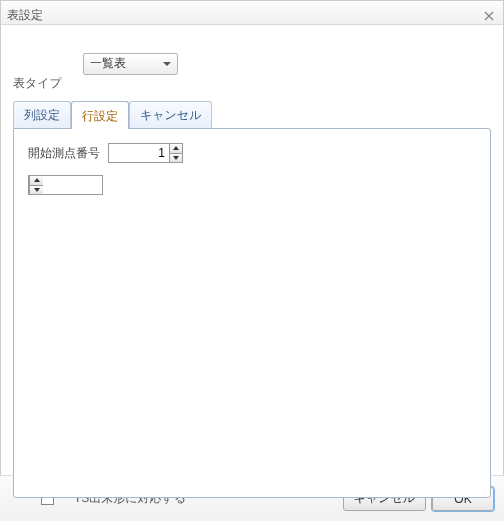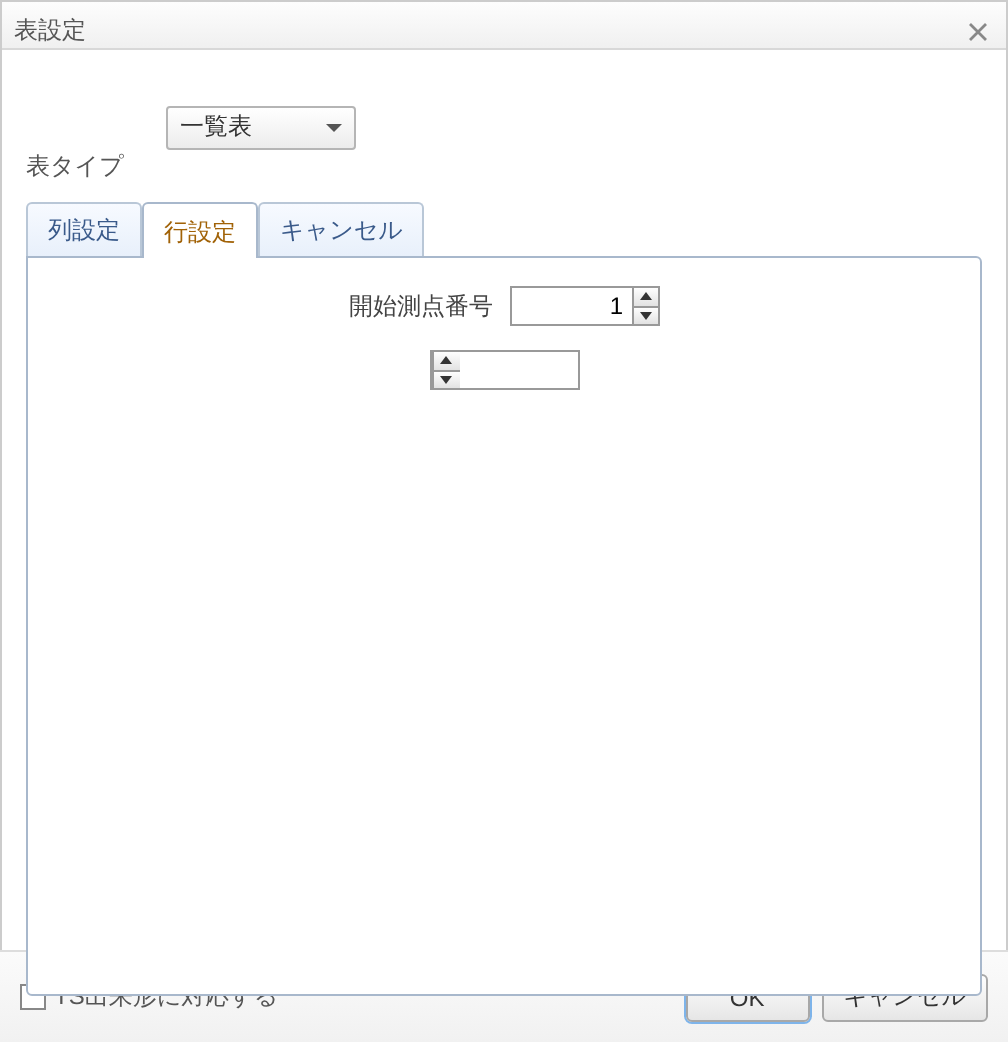--- a/index.html
+++ b/index.html
@@ -94,21 +94,20 @@
     background: #fff;
     height: 370px;
     padding: 14px 14px;
     position: relative;
     z-index: 1;
   }
   .field-row {
     display: flex;
     align-items: center;
     margin-bottom: 12px;
-    justify-content: center;
   }
   .field-row .flbl { width: 80px; color: #444; }
   .spinner {
     display: flex;
     align-items: stretch;
     width: 75px;
     height: 20px;
     border: 1px solid #999;
   }
   .spinner input {
@@ -153,23 +152,24 @@
     height: 46px;
     border-top: 1px solid #ddd;
     background: linear-gradient(#fbfbfb, #f1f1f1);
     display: flex;
     align-items: center;
     padding: 0 10px;
   }
   .chk {
     display: flex;
     align-items: center;
-    gap: 4px;
+    gap: 20px;
     color: #555;
     cursor: pointer;
+    margin-left: 31px;
   }
   .chk .box {
     width: 13px; height: 13px;
     border: 1px solid #888;
     background: #fff;
   }
   .footer-spacer { flex: 1; }
   .btn {
     min-width: 62px;
     height: 24px;
@@ -248,19 +248,19 @@
 
   </div>
 </div>
 
 <div class="footer">
   <label class="chk">
     <span class="box"></span>
     <span>TS出来形に対応する</span>
   </label>
   <div class="footer-spacer"></div>
+  <div class="btn">
+      <span>キャンセル</span>
+    </div>
   <div class="btn default">
       <span>OK</span>
     </div>
-  <div class="btn">
-      <span>キャンセル</span>
-    </div>
 </div>
 
 </body></html>

